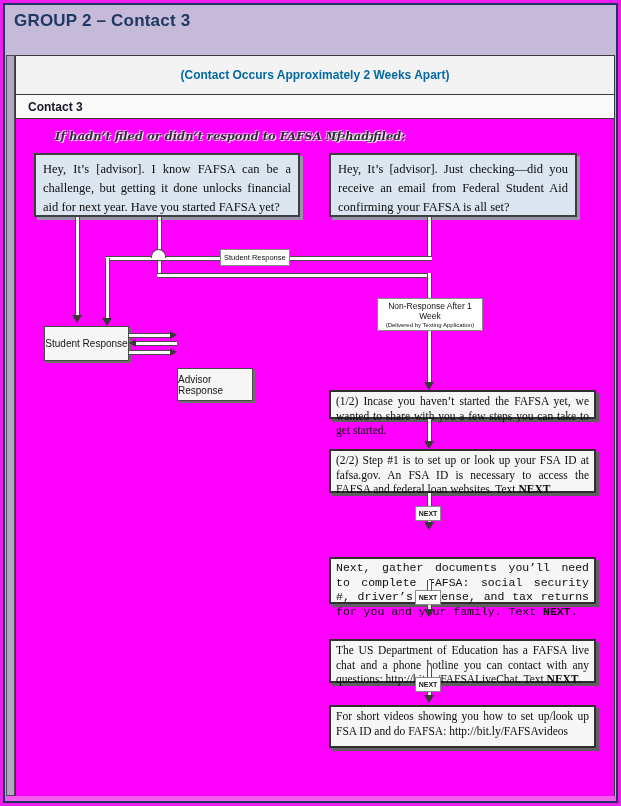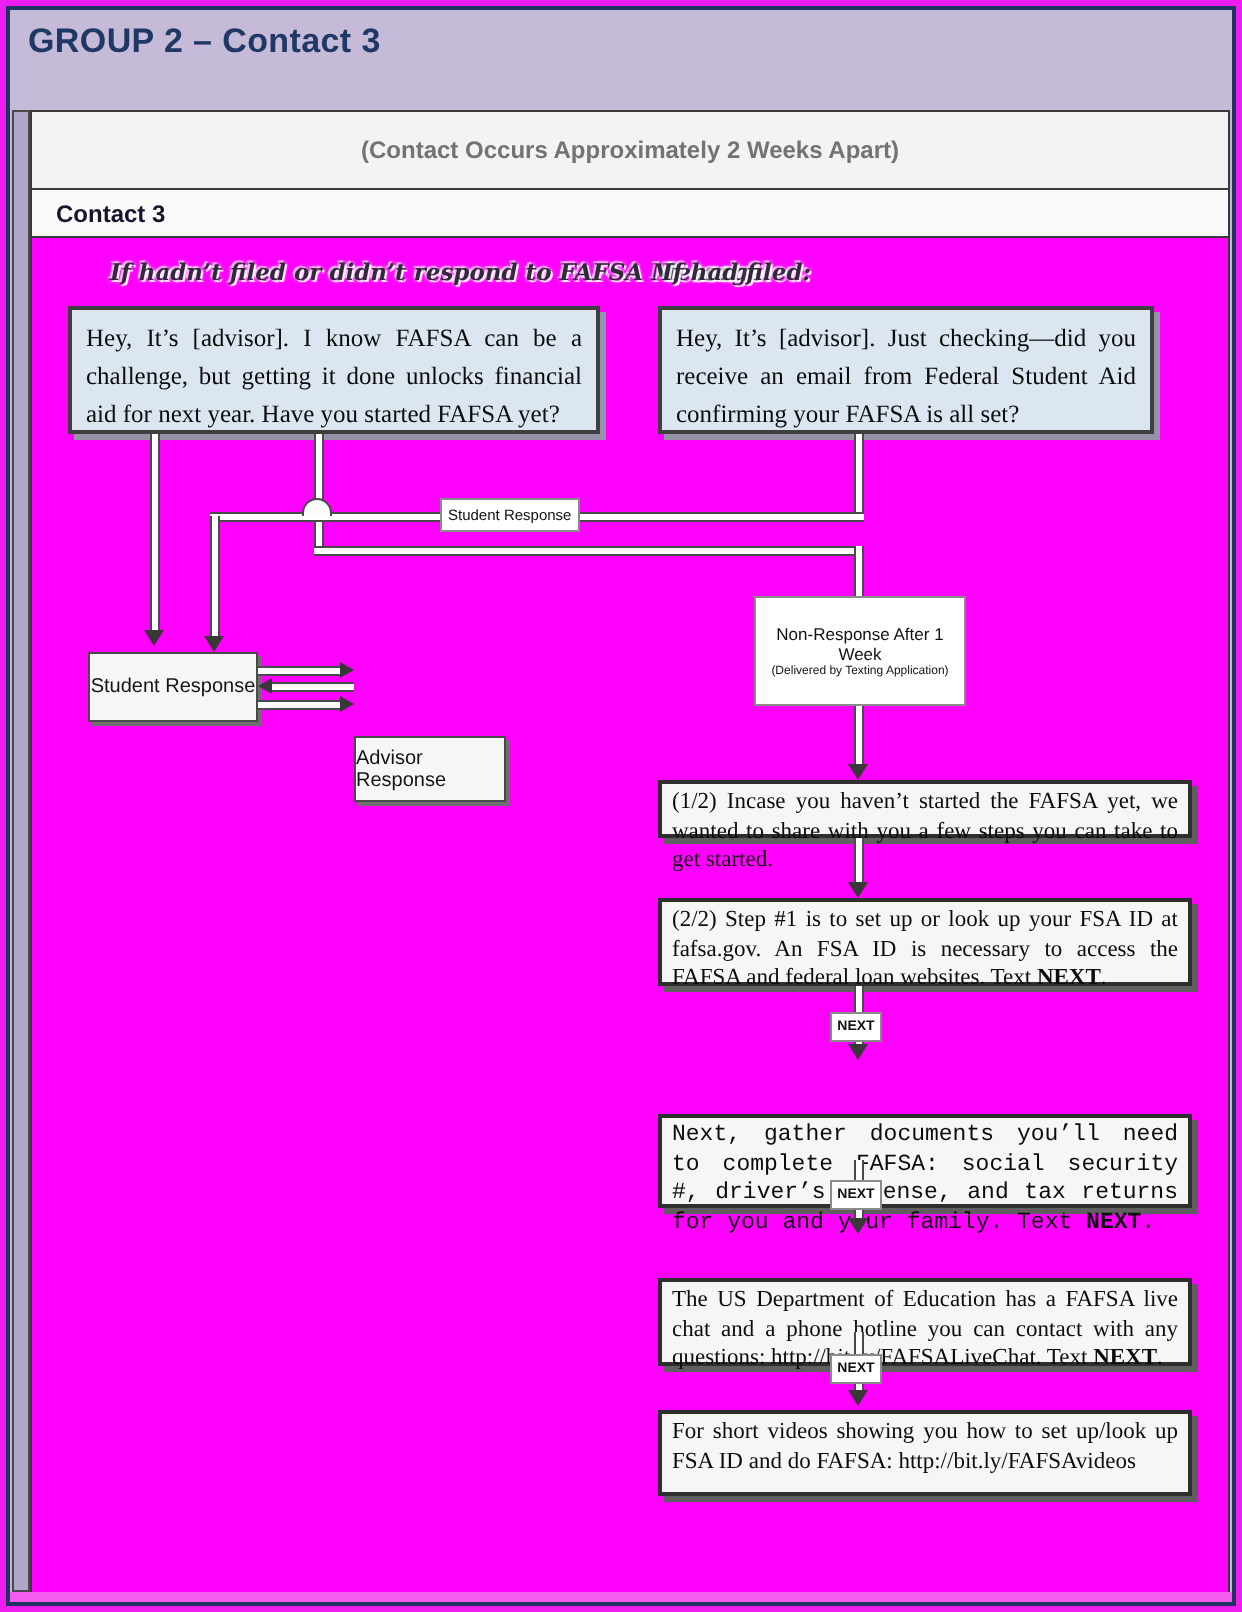--- a/index.html
+++ b/index.html
@@ -13,21 +13,21 @@
   .hdr{position:absolute; left:2px; top:2px; right:2px; height:51px; background:#c5bad7;}
   .hdr-title{position:absolute; left:9px; top:6px; font-size:17px; font-weight:bold; color:#1f3864; letter-spacing:.2px;}
   .hdr-sub{position:absolute; left:9px; top:31px; font-size:10.5px; font-weight:bold; color:#15152e;}
   .hdr-sub i{font-style:italic;}
   
   .left-strip{position:absolute; left:3px; top:52px; width:9px; height:741px; background:#b2a7c7; border:1px solid #4a4a4a; box-sizing:border-box;}
   .bottom-strip{position:absolute; left:2px; top:793px; right:2px; height:8px; background:#f55cf0;}
   
   .tbl{position:absolute; left:12px; top:52px; width:600px; height:741px; border:1px solid #3a3a3a; box-sizing:border-box; background:#ff00ff;}
   .row-timing{height:38px; background:#f3f3f3; border-bottom:1px solid #3a3a3a; display:flex; align-items:center; justify-content:center;
-    font-size:12px; font-weight:bold; color:#737373;}
+    font-size:12px; font-weight:bold; color:#0369a1;}
   .row-contact{height:24px; background:#fafafa; border-bottom:1px solid #3a3a3a; display:flex; align-items:center; padding:0 12px;
     font-size:12px; font-weight:bold; color:#15152c; box-sizing:border-box;}
   .flowcell{position:relative; height:677px; background:#ff00ff;}
   
   .cond{position:absolute; font:bold italic 11.5px "DejaVu Serif",serif; color:#33293d;
     text-shadow:1px 1px 0 rgba(255,255,255,.85), -1px -1px 0 rgba(255,255,255,.6), 0 0 2px #fff;}
   
   .msg{position:absolute; box-sizing:border-box; background:#dce6f1; border:2px solid #3f3f3f;
     box-shadow:3px 3px 0 #9593a8; font:12.5px/1.5 "Liberation Serif",serif; color:#0c0c0c;
     padding:5px 7px; text-align:justify;}
@@ -45,21 +45,21 @@
   .hl{position:absolute; height:3px; background:#fff; border-top:1px solid #4a4a4a; border-bottom:1px solid #4a4a4a; z-index:1;}
   .arr-d{position:absolute; width:0; height:0; border-left:5px solid transparent; border-right:5px solid transparent; border-top:8px solid #383838; z-index:2;}
   .arr-r{position:absolute; width:0; height:0; border-top:4px solid transparent; border-bottom:4px solid transparent; border-left:7px solid #383838; z-index:2;}
   .arr-l{position:absolute; width:0; height:0; border-top:4px solid transparent; border-bottom:4px solid transparent; border-right:7px solid #383838; z-index:2;}
   .hop{position:absolute; width:15px; height:9px; background:#fdfdfd; border:1px solid #4a4a4a; border-bottom:none;
     border-radius:8px 8px 0 0; z-index:2; box-sizing:border-box;}
   
   .tag{position:absolute; background:#fff; border:1px solid #8a8a8a; z-index:3; text-align:center; color:#111; box-sizing:border-box;}
   .tag-sr{font-size:7.5px; padding:3px 3px;}
   .tag-next{font-size:7px; font-weight:bold; padding:3px 2px; width:26px;}
-  .tag-nr{width:106px; padding:13px 1px;}
+  .tag-nr{width:106px; padding:2px 1px;}
   .tag-nr .t1{font-size:8.5px;}
   .tag-nr .t2{font-size:6px; margin-top:1px;}
 </style>
 </head>
 <body>
 
 <div class="canvas">
   <div class="navy-frame"></div>
 
   <div class="hdr">

